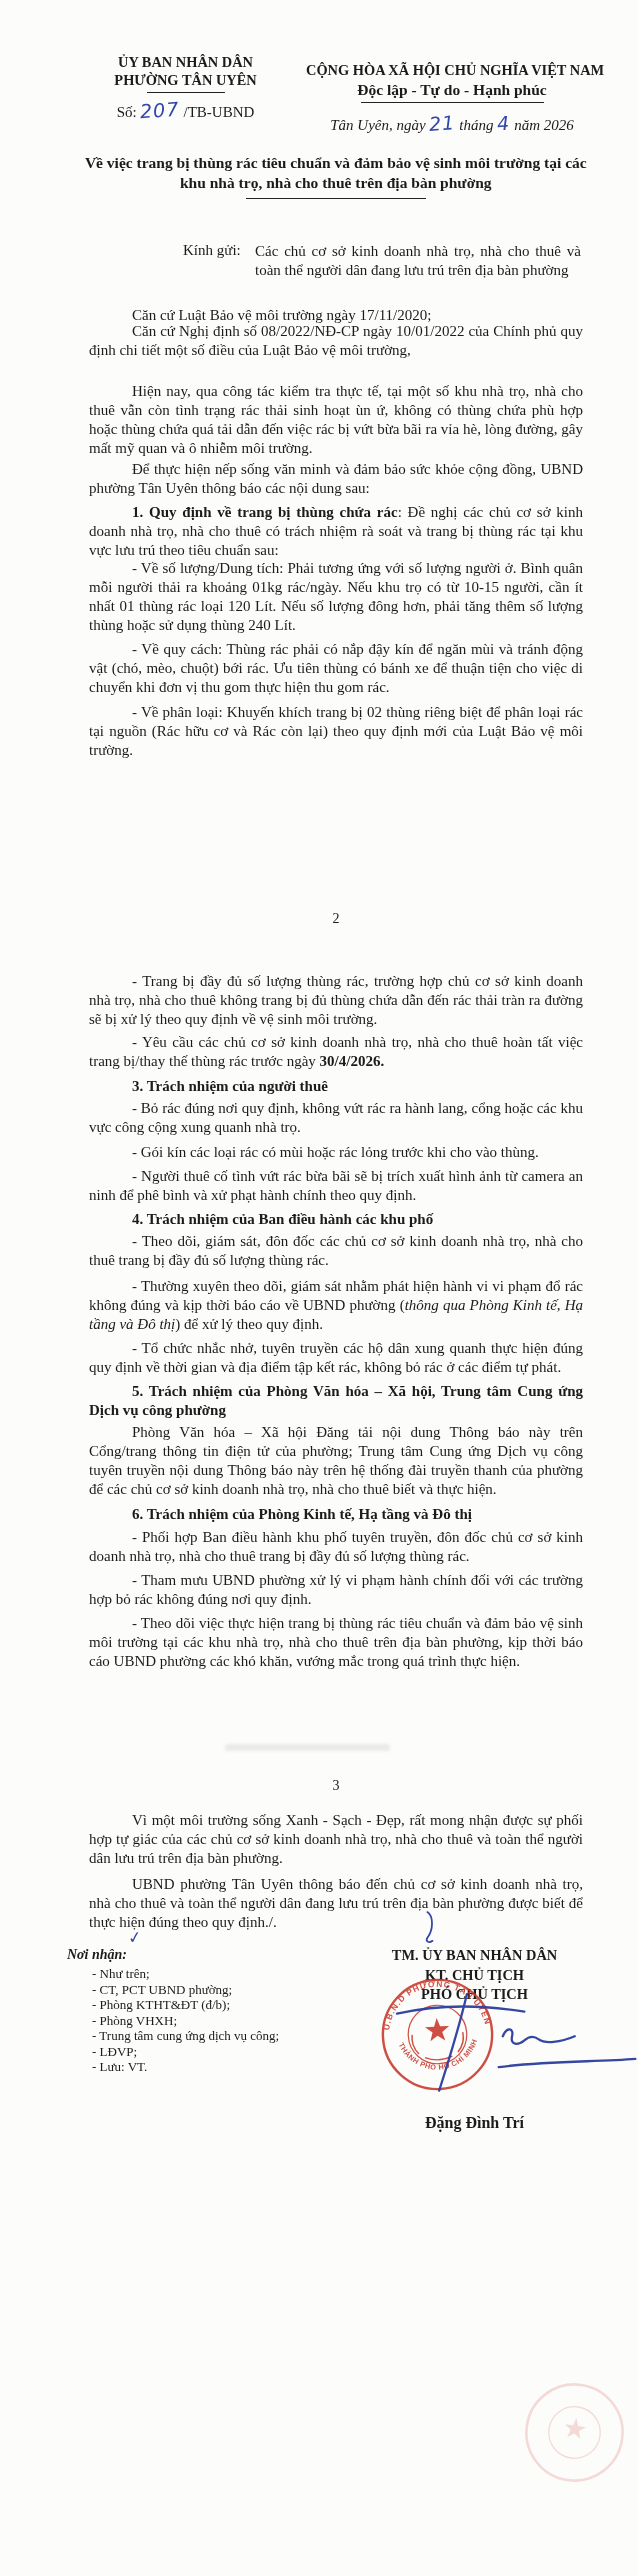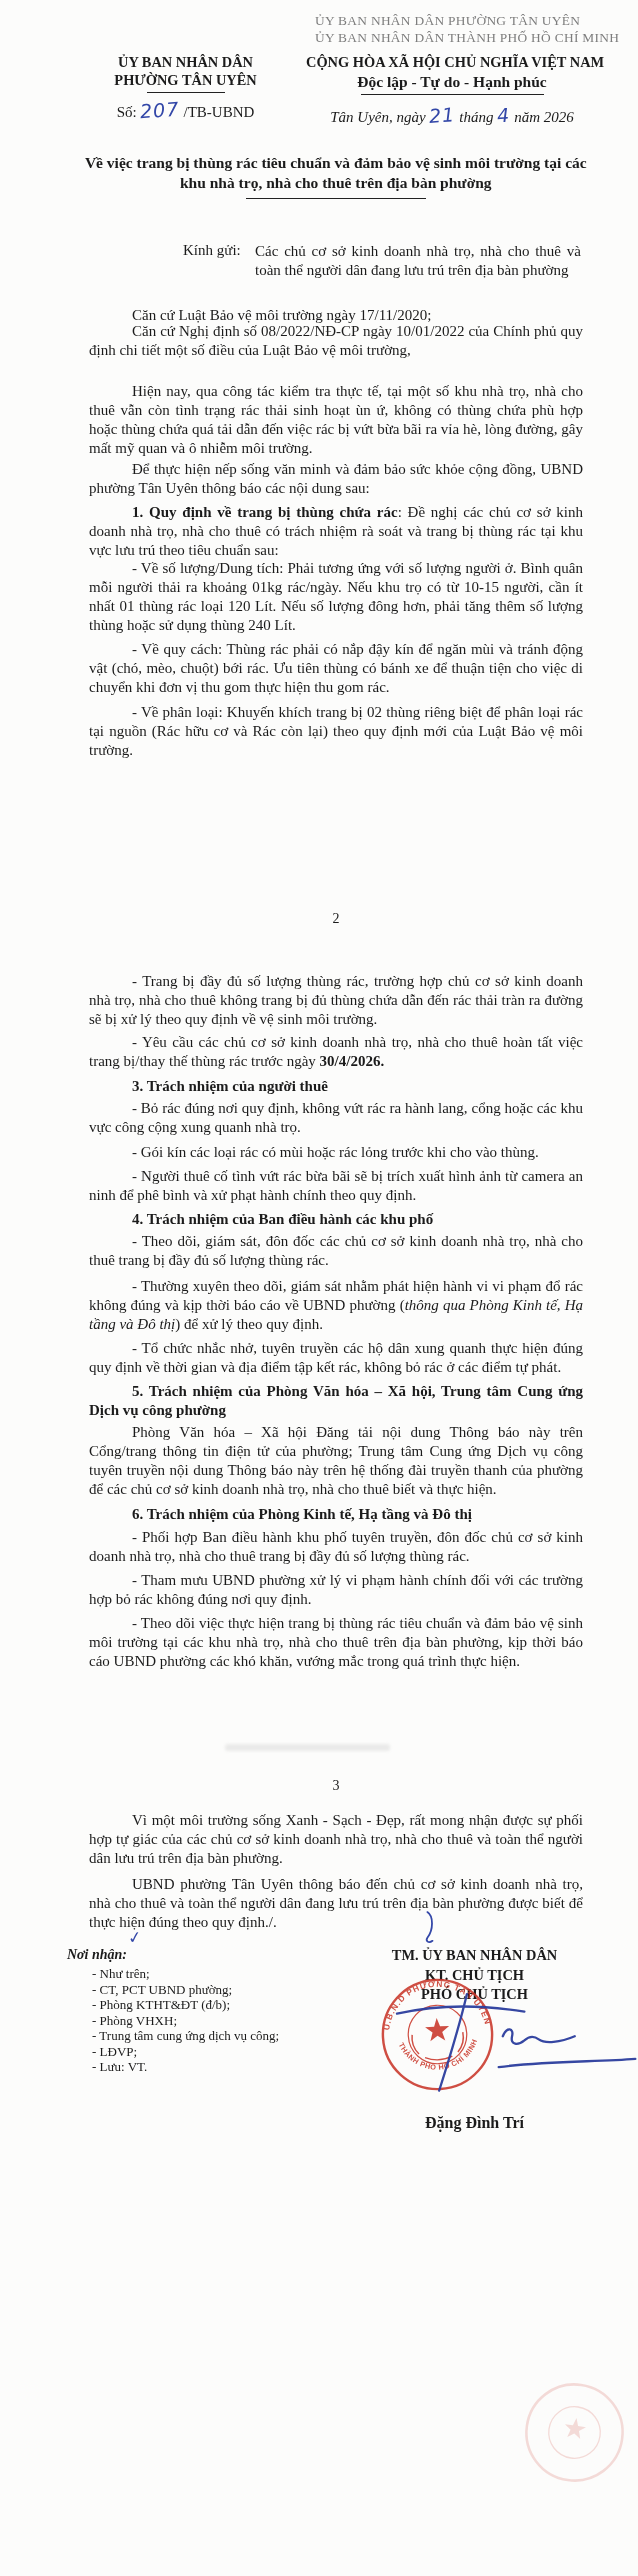--- a/index.html
+++ b/index.html
@@ -13,21 +13,21 @@
   
   .scan-header{left:315px;top:12.4px;width:319px;color:#7d7d7d;
     font-size:13.4px;line-height:17px;white-space:nowrap;letter-spacing:0.3px;}
   
   .org-block{left:102px;top:54px;width:167px;text-align:center;}
   .org-line{font-weight:bold;font-size:14.4px;line-height:17.5px;}
   .org-rule{width:78px;height:1px;background:#222;margin:2.6px auto 0 auto;}
   .doc-number{margin-top:6.2px;font-size:15px;white-space:nowrap;}
   
   .nat-block{left:306px;top:54px;width:292px;text-align:center;}
-  .motto1{font-weight:bold;font-size:14.4px;line-height:17px;white-space:nowrap;}
+  .motto1{font-weight:bold;font-size:14.4px;line-height:17px;white-space:nowrap;margin-top:8px;}
   .motto2{font-weight:bold;font-size:15.5px;line-height:18.5px;margin-top:2.1px;}
   .nat-rule{width:183px;height:1px;background:#222;margin:2.1px auto 0 auto;}
   .place-date{margin-top:9.3px;font-style:italic;font-size:15px;white-space:nowrap;}
   
   .hand{font-family:"DejaVu Sans",sans-serif;font-style:italic;color:#3347a8;}
   .hand-num{display:inline-block;font-size:19px;transform:rotate(-4deg);letter-spacing:1px;}
   
   .title-block{left:89px;top:148px;width:494px;text-align:center;}
   .doc-kind{font-weight:bold;font-size:18.5px;line-height:21.6px;letter-spacing:0.5px;}
   .doc-subject{font-weight:bold;font-size:15.5px;line-height:20px;margin:5.2px auto 0 auto;width:505px;margin-left:-5.7px;}
@@ -54,24 +54,20 @@
   .smudge{left:225px;top:1744px;width:165px;height:6.7px;background:#9a9a9a;
     opacity:.18;filter:blur(1.5px);border-radius:3.1px;}
   svg{position:absolute;overflow:visible;}
   .faint-stamp{opacity:.17;transform:rotate(8deg);}
 </style>
 </head>
 <body>
 
 <div class="page">
 
-  <div class="abs scan-header">
-    <div>ỦY BAN NHÂN DÂN PHƯỜNG TÂN UYÊN</div>
-    <div>ỦY BAN NHÂN DÂN THÀNH PHỐ HỒ CHÍ MINH</div>
-  </div>
 
   <div class="abs org-block">
     <div class="org-line">ỦY BAN NHÂN DÂN</div>
     <div class="org-line">PHƯỜNG TÂN UYÊN</div>
     <div class="org-rule"></div>
     <div class="doc-number">
       <span>Số:</span>
       <span class="hand hand-num">207</span>
       <span>/TB-UBND</span>
     </div>

